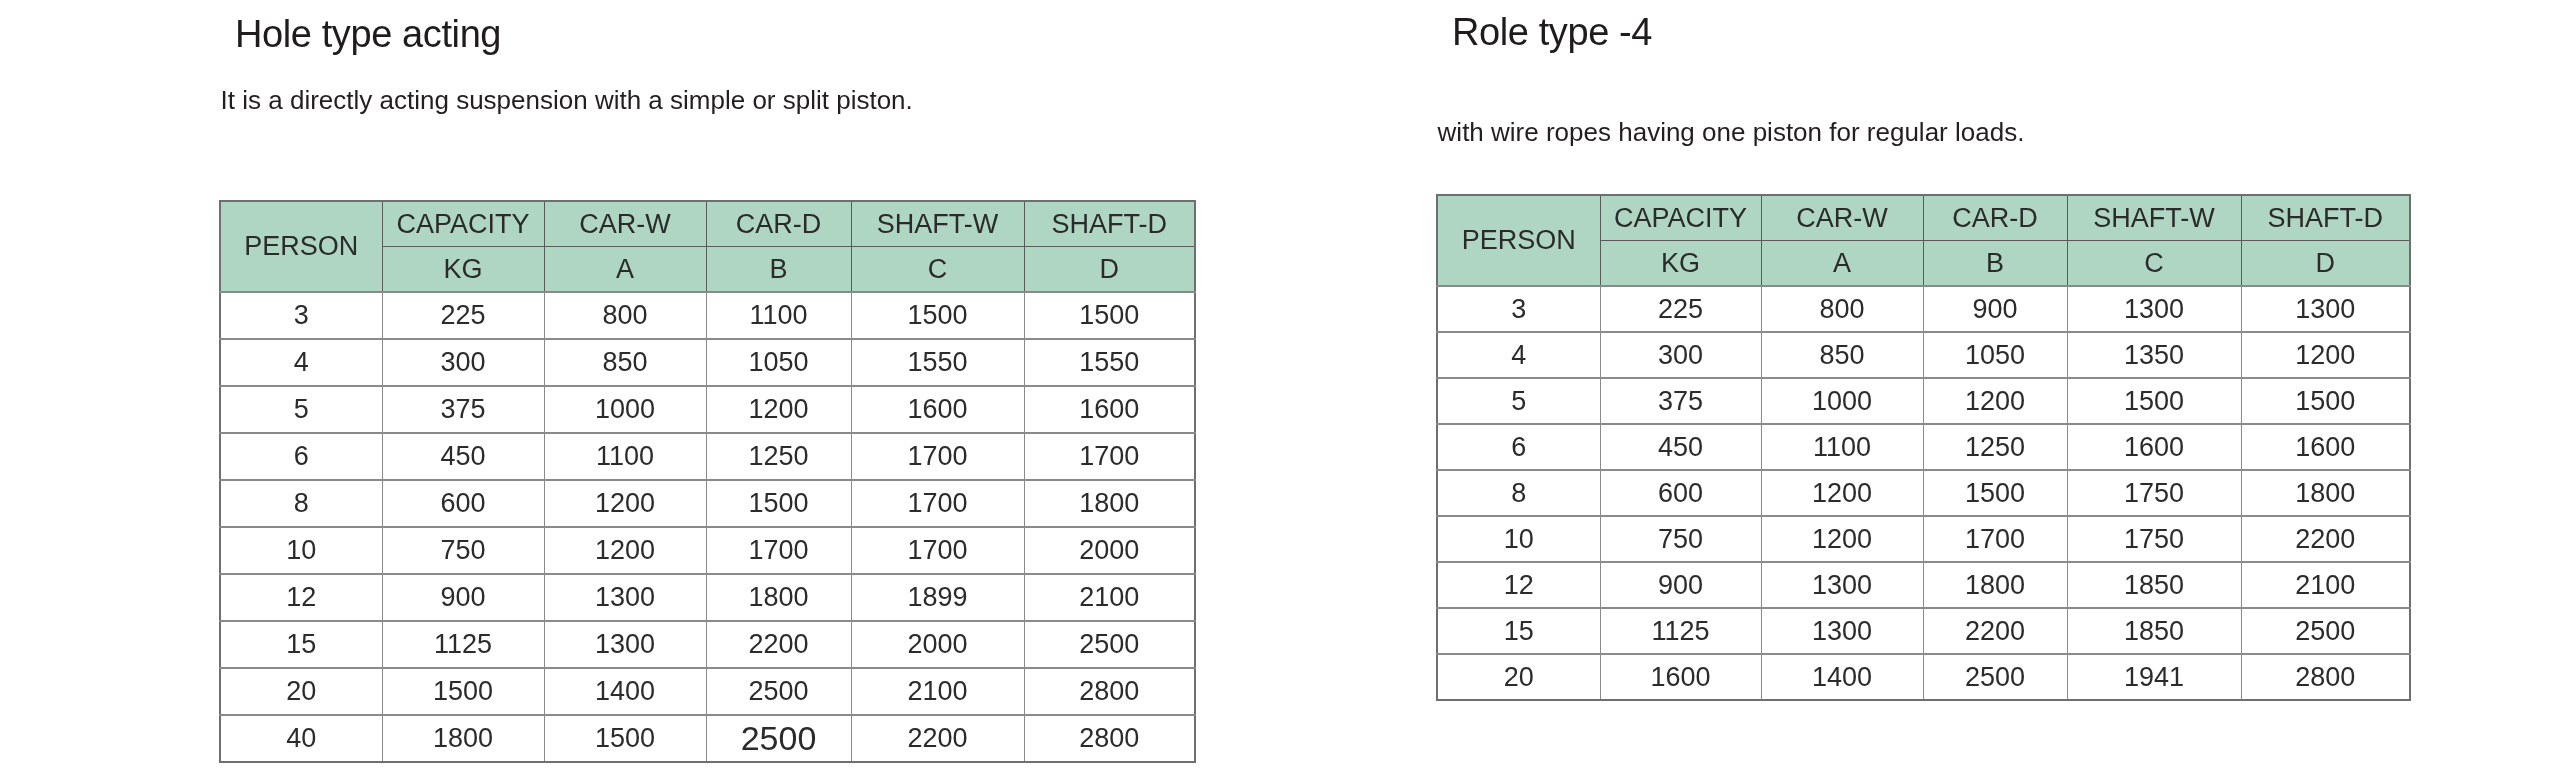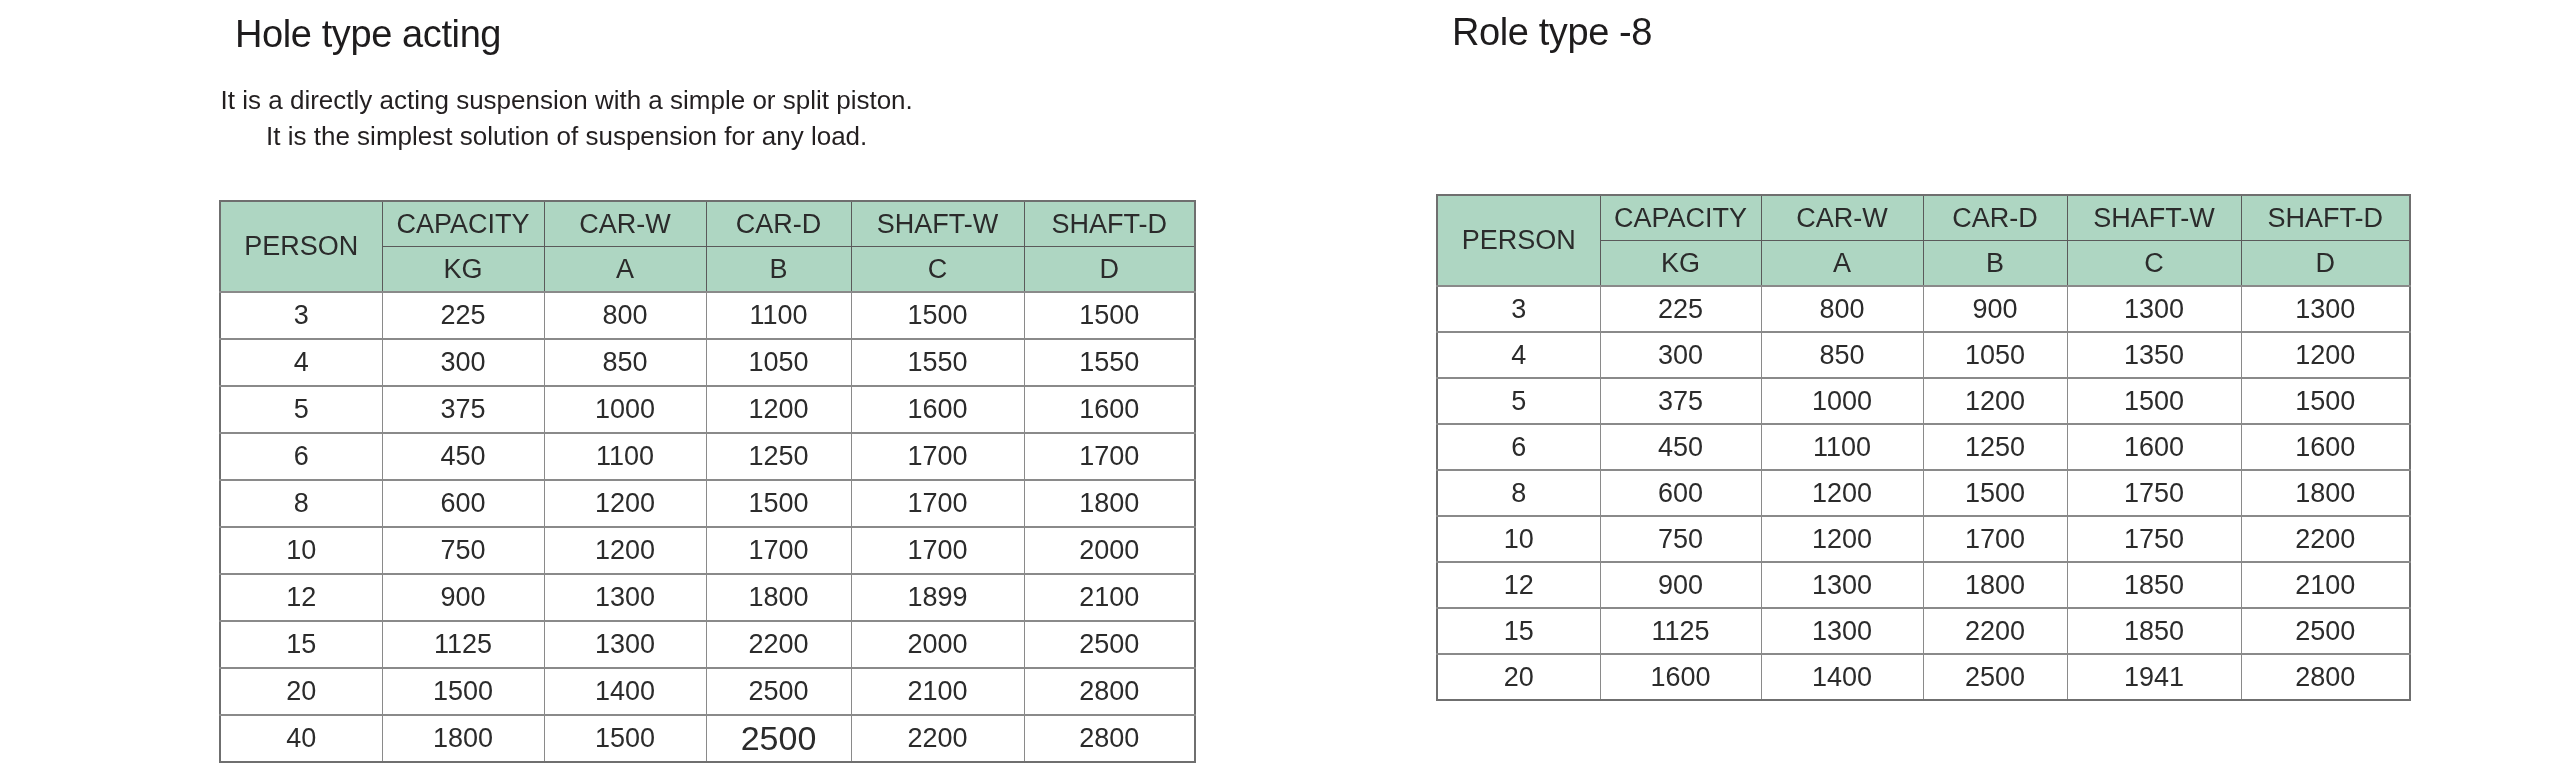--- a/index.html
+++ b/index.html
@@ -17,21 +17,21 @@
     font-size:38px; font-weight:500; letter-spacing:-0.4px; color:#1e1c1d;
     white-space:nowrap;
   }
   .panel.left  .section-title { top:12.7px; }
   .panel.right .section-title { top:11px; }
 
   .section-desc {
     position:absolute; left:1.6px; margin:0;
     font-size:26px; line-height:36px; color:#231f20; white-space:nowrap;
   }
-  .panel.left  .section-desc { top:82px;text-align:center; }
+  .panel.left  .section-desc { top:82px; }
   .panel.right .section-desc { top:78px; }
 
   table.spec-table {
     position:absolute; left:0;
     border-collapse:collapse; table-layout:fixed;
     border:2.4px solid #6f6f6f;
     font-size:27px; color:#2b2b2b;
   }
   .panel.left  table.spec-table { top:200px; }
   .panel.right table.spec-table { top:194px; }
@@ -55,21 +55,20 @@
   table.spec-table thead th[rowspan] { height:auto; }
   table.spec-table td.cell-big { font-size:34px; }
 </style>
 </head>
 <body>
 
 <div class="panel left">
   <h1 class="section-title">Hole type acting</h1>
   <p class="section-desc">
     <span>It is a directly acting suspension with a simple or split piston.</span><br>
-    <span>It is the simplest solution of suspension for any load.</span>
   </p>
   <table class="spec-table">
       <colgroup>
         <col style="width: 162px;">
         <col style="width: 162px;">
         <col style="width: 162px;">
         <col style="width: 145px;">
         <col style="width: 173px;">
         <col style="width: 171px;">
       </colgroup>
@@ -169,23 +168,24 @@
           <td>1500</td>
           <td class="cell-big">2500</td>
           <td>2200</td>
           <td>2800</td>
         </tr>
       </tbody>
     </table>
 </div>
 
 <div class="panel right">
-  <h1 class="section-title">Role type -8</h1>
+  <h1 class="section-title">Role type -4</h1>
   <p class="section-desc">
     <br>
+    <span>with wire ropes having one piston for regular loads.</span>
   </p>
   <table class="spec-table">
       <colgroup>
         <col style="width: 163px;">
         <col style="width: 161px;">
         <col style="width: 162px;">
         <col style="width: 144px;">
         <col style="width: 174px;">
         <col style="width: 169px;">
       </colgroup>

